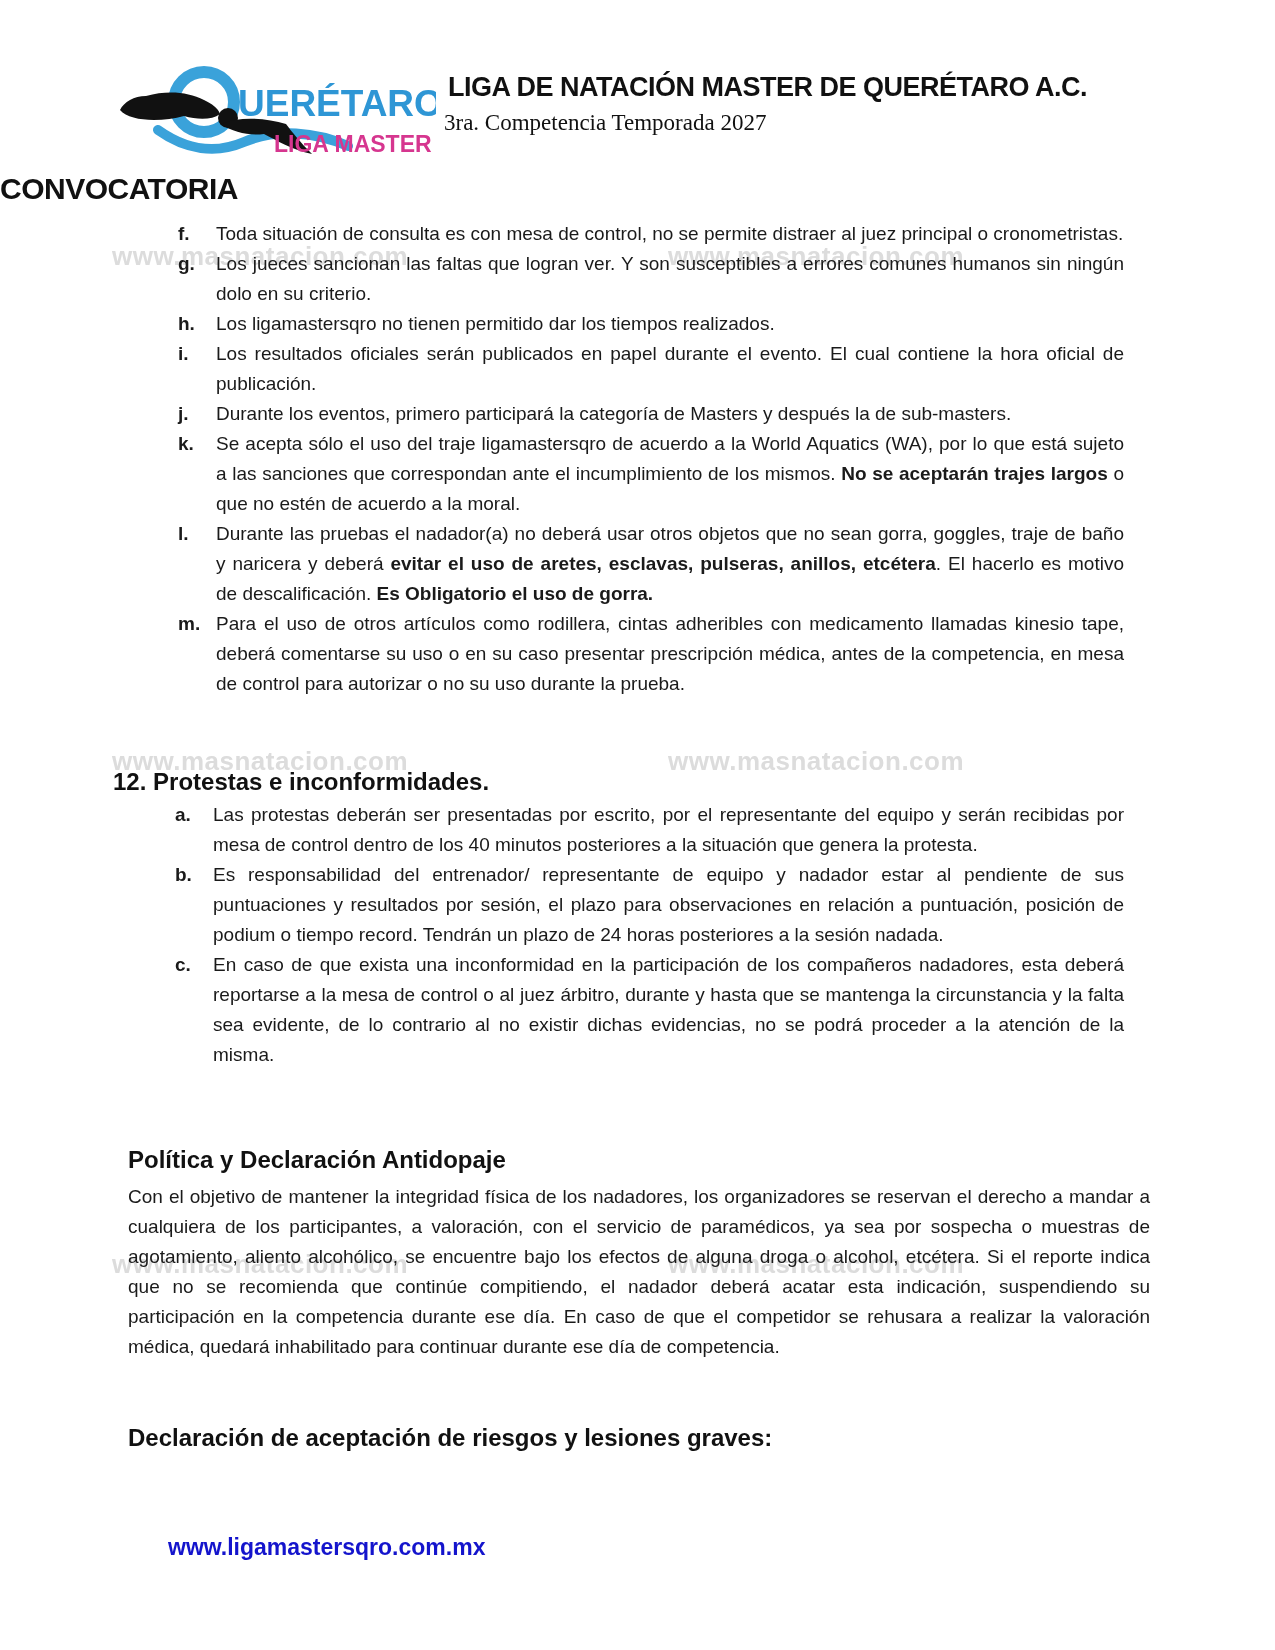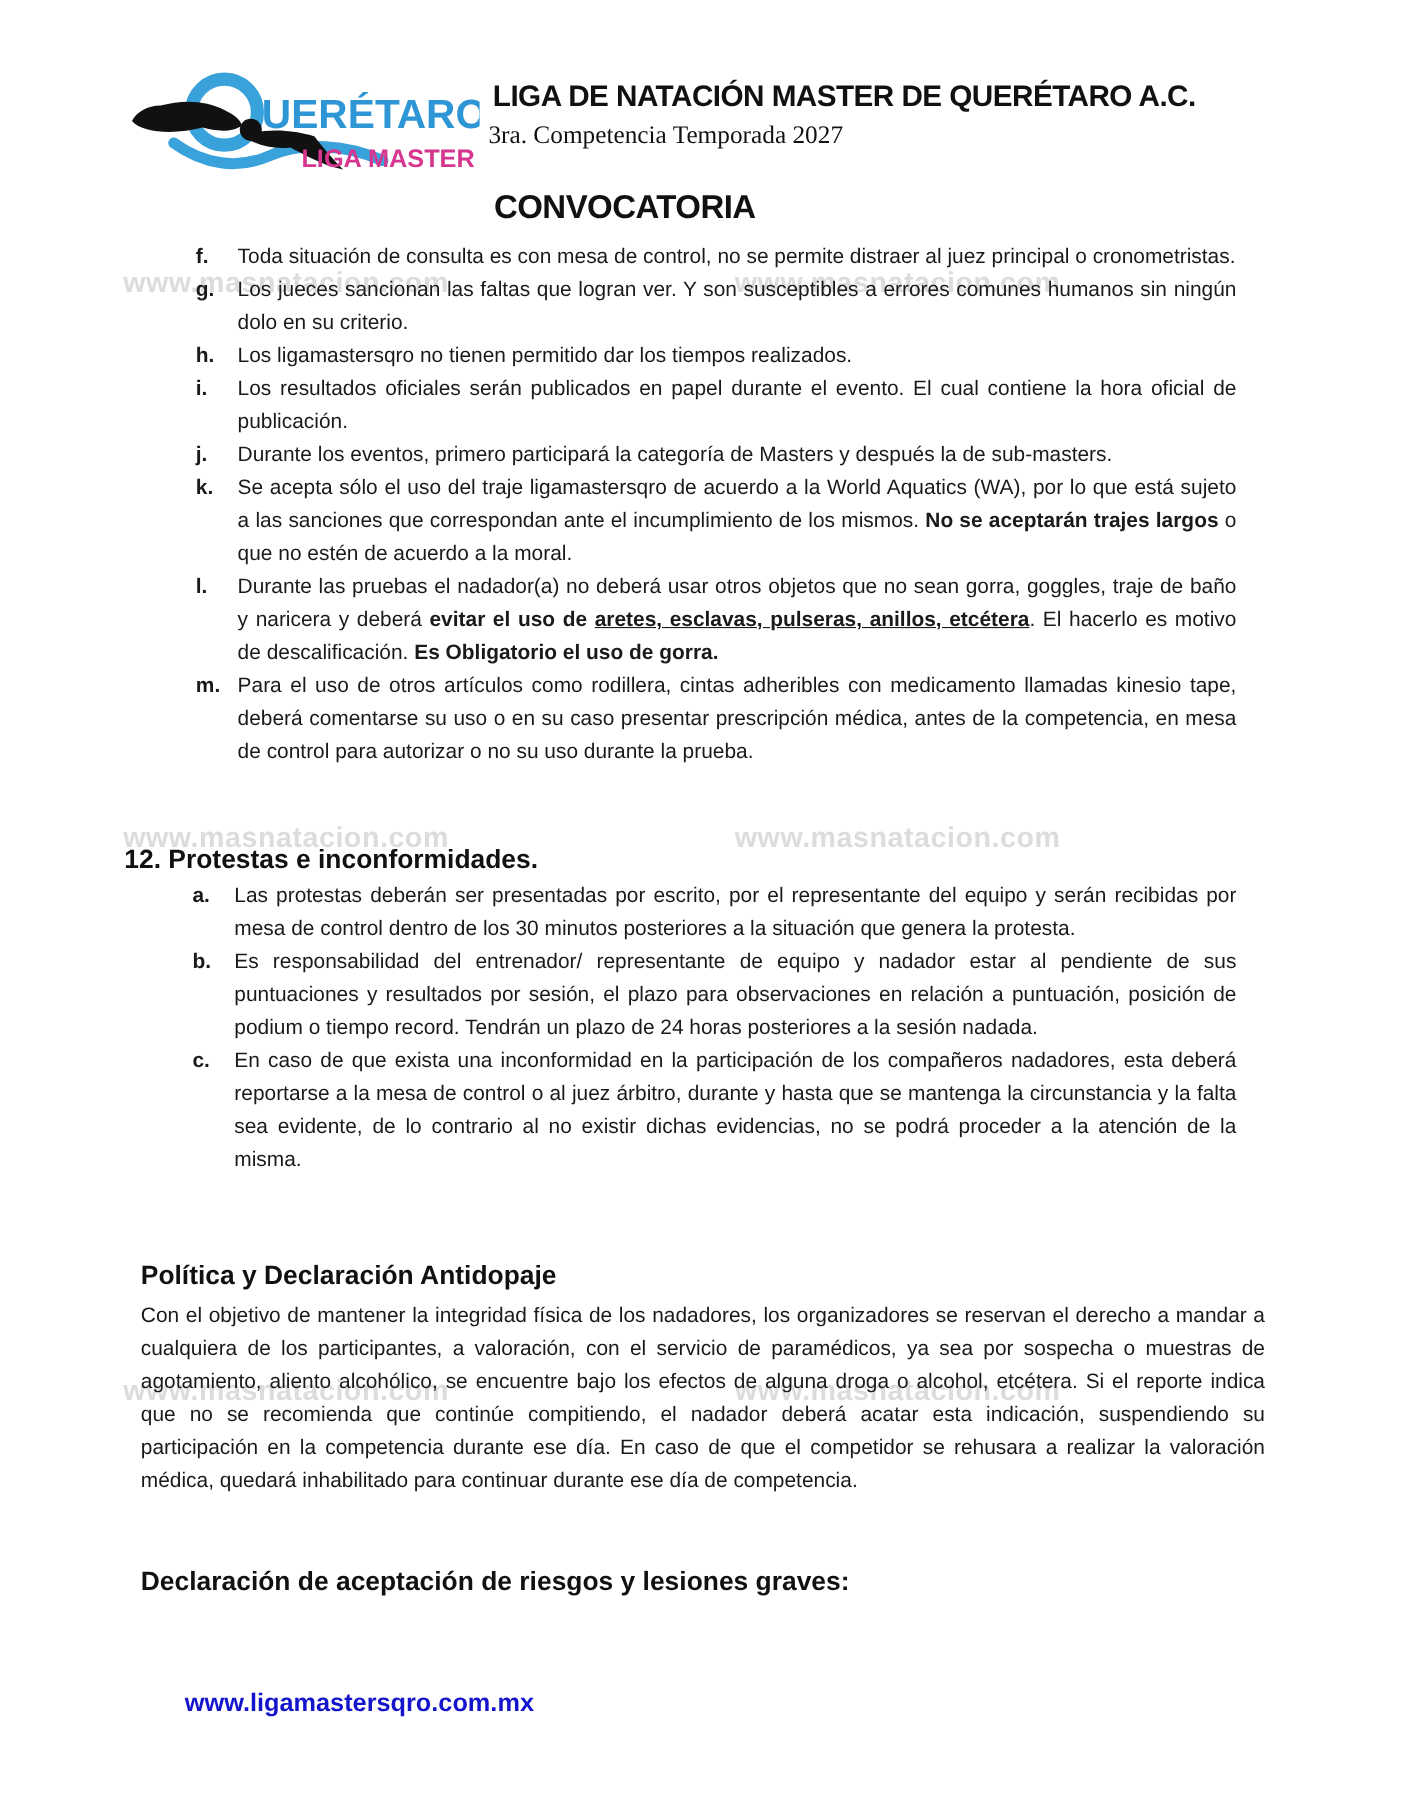--- a/index.html
+++ b/index.html
@@ -15,21 +15,21 @@
   .logo{position:absolute;left:116px;top:58px;width:320px;height:112px;}
   .doc-title{
     position:absolute;left:448px;top:72px;width:690px;
     font-size:27px;font-weight:700;letter-spacing:-0.5px;color:#111;
   }
   .doc-subtitle{
     position:absolute;left:444px;top:110px;width:600px;
     font-family:"Liberation Serif", serif;font-size:23px;color:#111;
   }
   .doc-heading{
-    position:absolute;left:0;top:172px;width:1136px;text-align:center;
+    position:absolute;left:0;top:172px;width:1136px;text-align:left;
     font-size:30px;font-weight:700;letter-spacing:-0.5px;color:#111;
   }
   
   .list{position:absolute;display:block;}
   .list-letters{left:178px;top:219px;width:946px;}
   .list-sub{left:175px;top:800px;width:949px;}
   .row{display:flex;align-items:flex-start;}
   .lbl{flex:0 0 38px;font-weight:700;font-size:19px;line-height:30px;}
   .txt{flex:1 1 auto;font-size:19px;line-height:30px;text-align:justify;}
   .sec-heading{
@@ -54,21 +54,21 @@
   .wm-r2r{left:668px;top:746px;}
   .wm-r3l{left:112px;top:1249px;}
   .wm-r3r{left:668px;top:1249px;}
   
   .footer-link{
     position:absolute;left:168px;top:1534px;
     font-size:23px;font-weight:700;
     cursor:pointer;
   }
   .seg-b{font-weight:700;}
-  .seg-u{text-decoration:underline;}
+  .seg-u{}
 </style>
 </head>
 <body>
 
 <div class="page">
 
   <div class="wm wm-r1l" style="color: rgb(220, 220, 220);">www.masnatacion.com</div>
   <div class="wm wm-r1r" style="color: rgb(220, 220, 220);">www.masnatacion.com</div>
   <div class="wm wm-r2l" style="color: rgb(220, 220, 220);">www.masnatacion.com</div>
   <div class="wm wm-r2r" style="color: rgb(220, 220, 220);">www.masnatacion.com</div>
@@ -127,21 +127,21 @@
       <span class="lbl">m.</span>
       <div class="txt"><span>Para el uso de otros artículos como rodillera, cintas adheribles con medicamento llamadas kinesio tape, deberá comentarse su uso o en su caso presentar prescripción médica, antes de la competencia, en mesa de control para autorizar o no su uso durante la prueba.</span></div>
     </div>
   </div>
 
   <div class="sec-heading h-protestas">12. Protestas e inconformidades.</div>
 
   <div class="list list-sub">
     <div class="row">
       <span class="lbl">a.</span>
-      <div class="txt"><span>Las protestas deberán ser presentadas por escrito, por el representante del equipo y serán recibidas por mesa de control dentro de los 30 minutos posteriores a la situación que genera la protesta.</span></div>
+      <div class="txt"><span>Las protestas deberán ser presentadas por escrito, por el representante del equipo y serán recibidas por mesa de control dentro de los 40 minutos posteriores a la situación que genera la protesta.</span></div>
     </div>
     <div class="row">
       <span class="lbl">b.</span>
       <div class="txt"><span>Es responsabilidad del entrenador/ representante de equipo y nadador estar al pendiente de sus puntuaciones y resultados por sesión, el plazo para observaciones en relación a puntuación, posición de podium o tiempo record. Tendrán un plazo de 24 horas posteriores a la sesión nadada.</span></div>
     </div>
     <div class="row">
       <span class="lbl">c.</span>
       <div class="txt"><span>En caso de que exista una inconformidad en la participación de los compañeros nadadores, esta deberá reportarse a la mesa de control o al juez árbitro, durante y hasta que se mantenga la circunstancia y la falta sea evidente, de lo contrario al no existir dichas evidencias, no se podrá proceder a la atención de la misma.</span></div>
     </div>
   </div>

